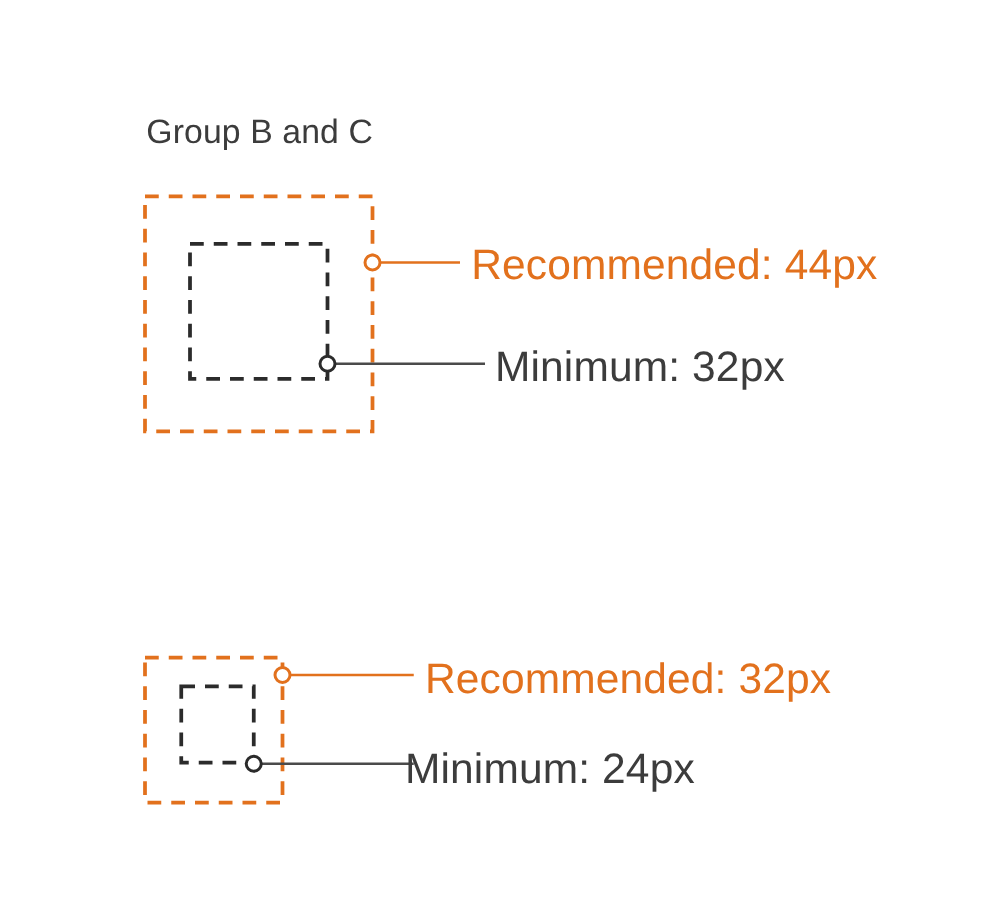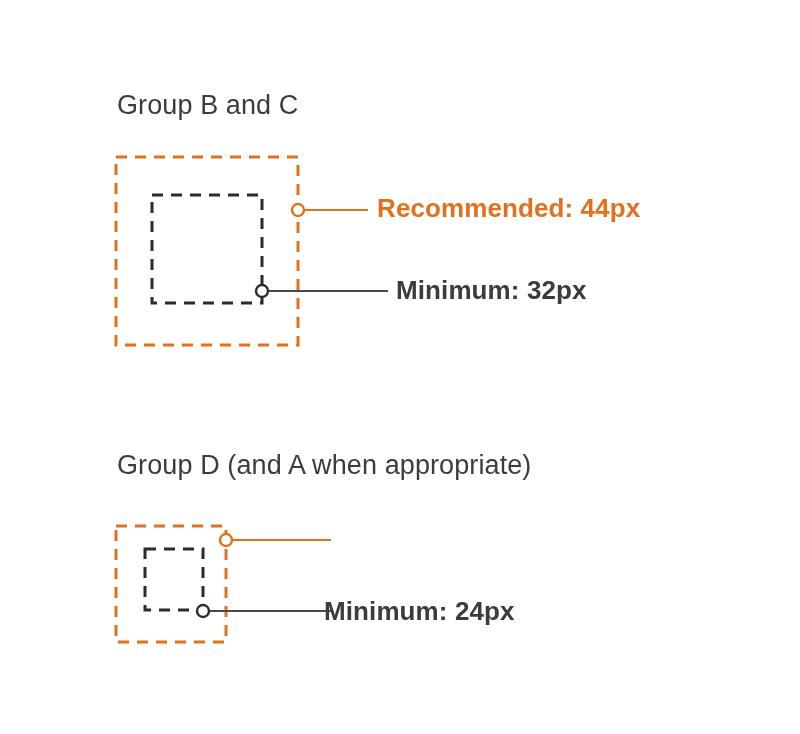--- a/index.html
+++ b/index.html
@@ -26,22 +26,22 @@
     font-weight: 400;
     color: #3c3c3c;
     letter-spacing: 0.1px;
     white-space: nowrap;
   }
   #heading-b-c { left: 117px; top: 90px; }
   #heading-d-a { left: 117px; top: 450px; }
 
   .callout-label {
     position: absolute;
-    font-size: 26px;
-    font-weight: 700;
+    font-size: 34px;
+    font-weight: 400;
     white-space: nowrap;
     letter-spacing: 0.1px;
   }
   .callout-label.recommended { color: #e2711d; }
   .callout-label.minimum { color: #3c3c3c; text-align: right; }
 
   #label-rec-1 { left: 377px; top: 193px; }
   #label-min-1 { left: 396px; top: 275px; }
   #label-rec-2 { left: 340px; top: 524px; }
   #label-min-2 { left: 324px; top: 596px; }
@@ -107,18 +107,18 @@
     <circle class="marker-orange" cx="226" cy="540" r="6"></circle>
 
     <line class="leader-dark" x1="209" y1="611" x2="331" y2="611"></line>
     <circle class="marker-dark" cx="203" cy="611" r="6"></circle>
   </svg>
 
   <div class="callout-label recommended" id="label-rec-1">Recommended: 44px</div>
 
   <div class="callout-label minimum" id="label-min-1">Minimum: 32px</div>
 
-  <div class="section-heading" id="heading-d-a">Group D (and A when appropriate)</div>
 
+  <div class="callout-label recommended" id="label-rec-2">Recommended: 32px</div>
 
   <div class="callout-label minimum" id="label-min-2">Minimum: 24px</div>
 
 </div>
 
 </body></html>

